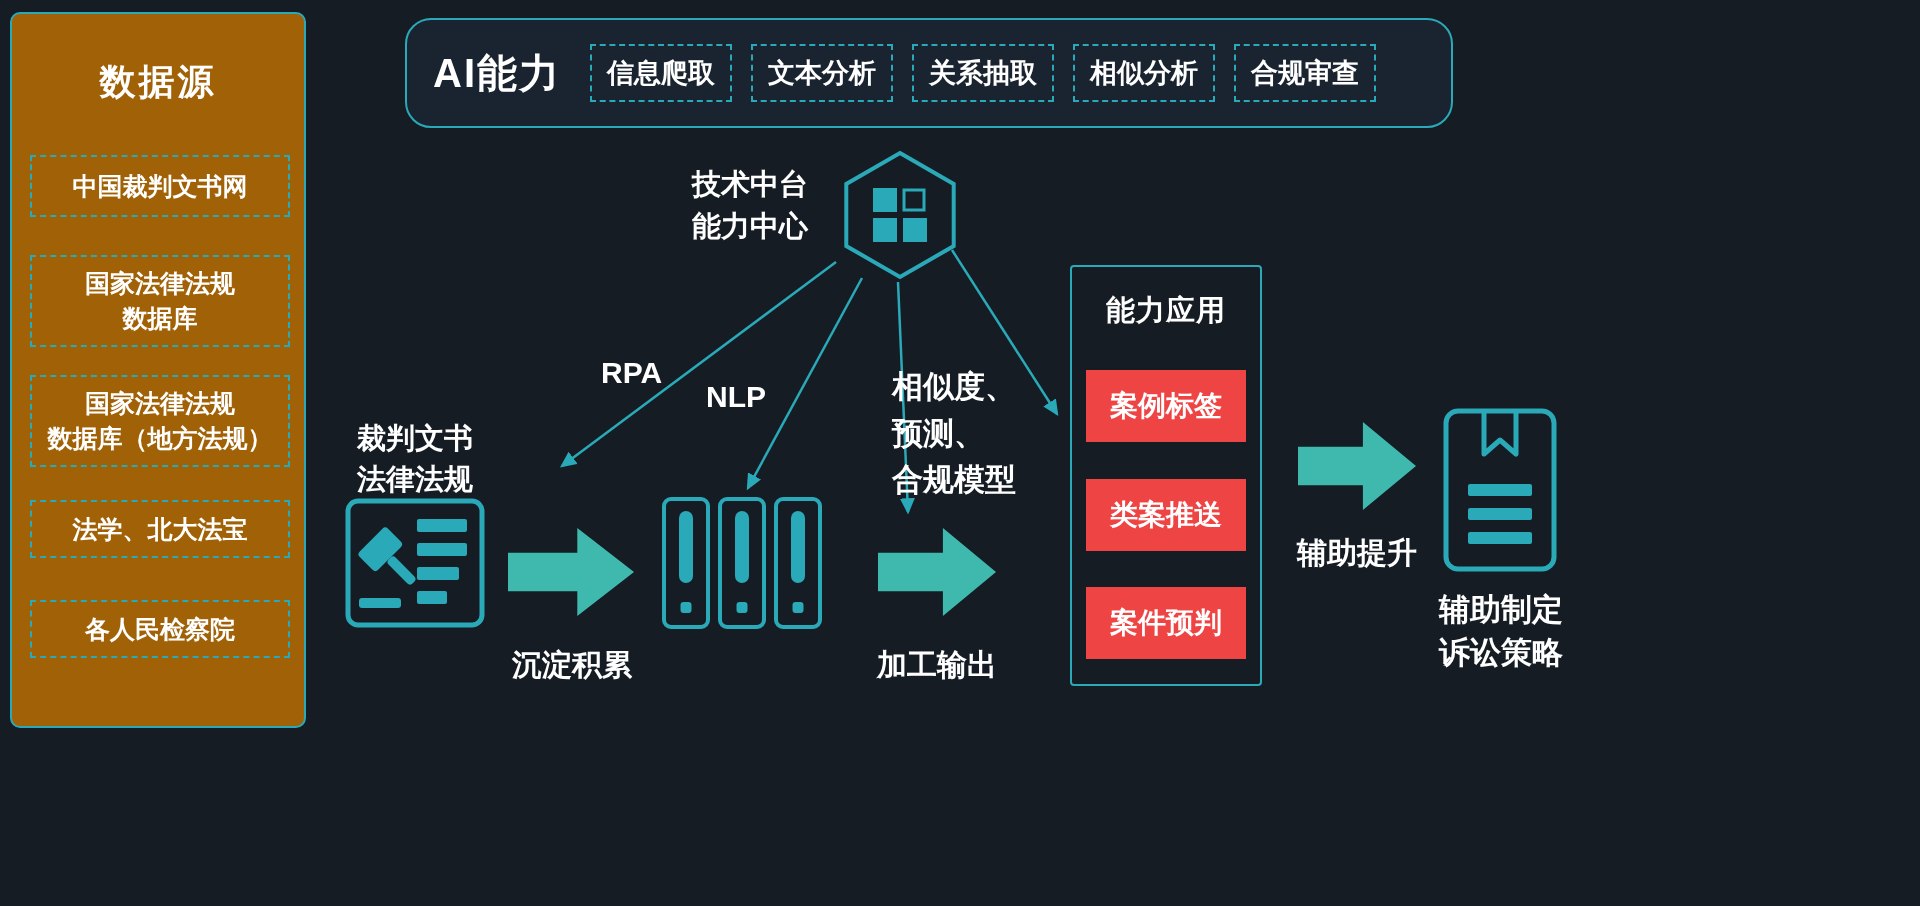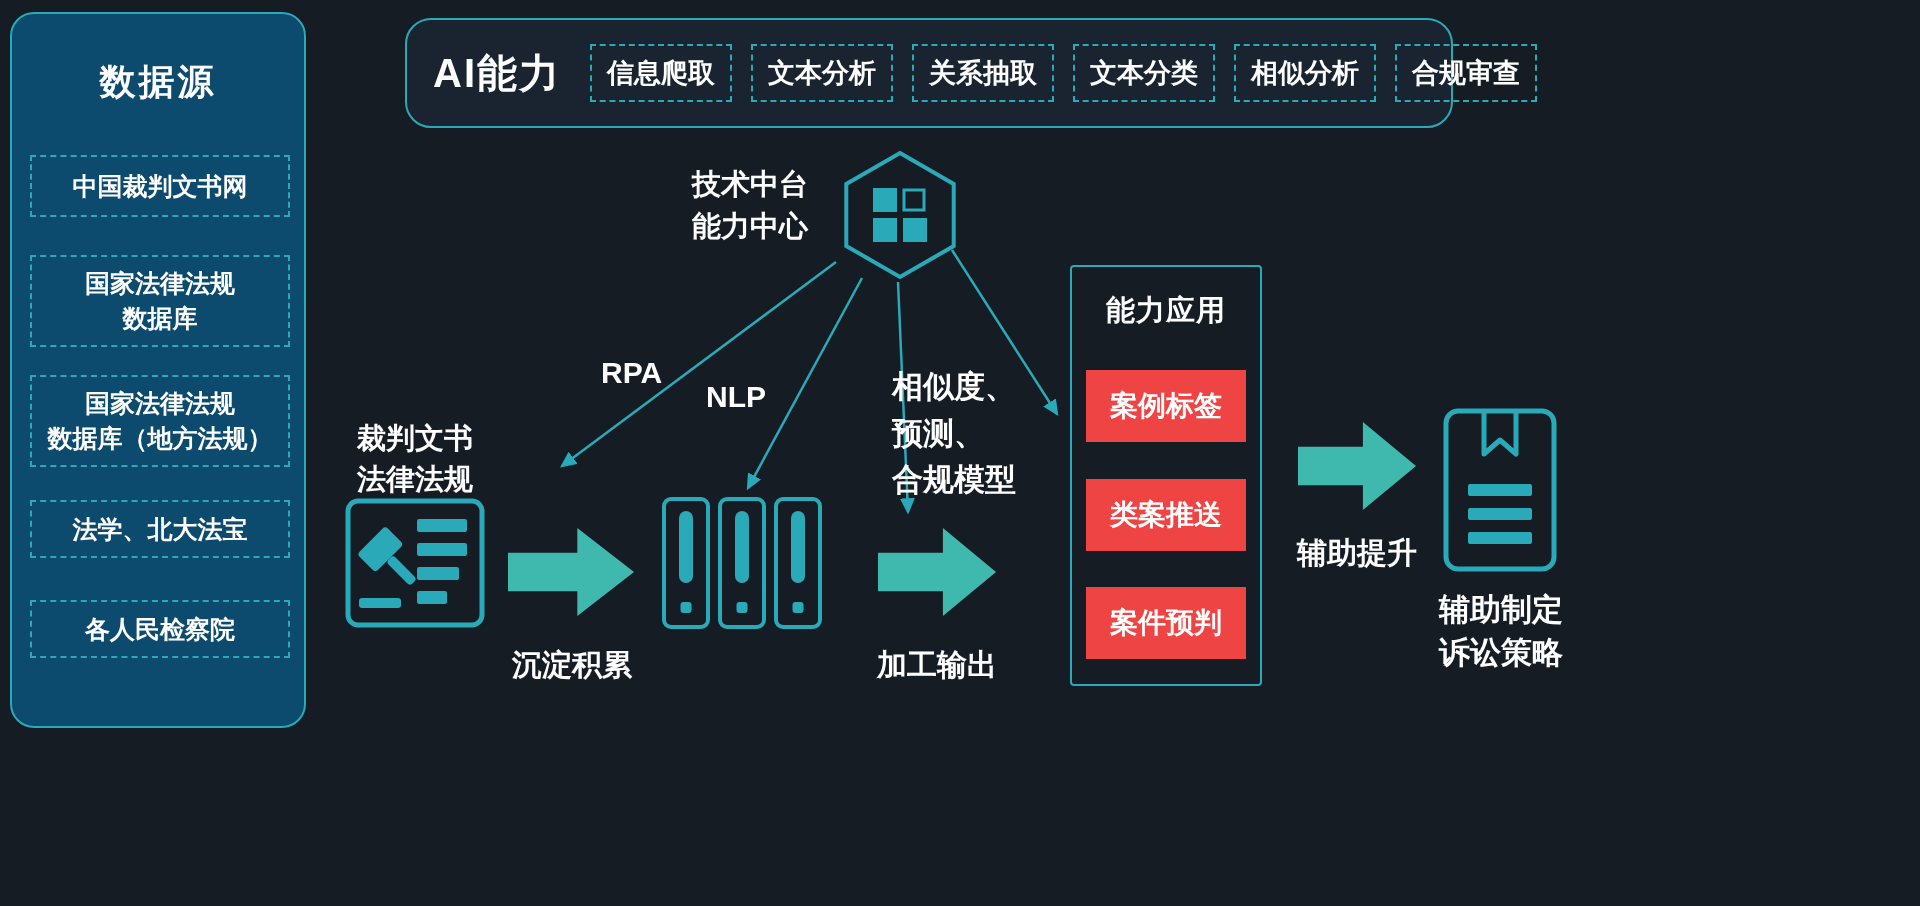--- a/index.html
+++ b/index.html
@@ -15,22 +15,22 @@
     background: #151c24;
     color: #ffffff;
     overflow: hidden;
   }
   .pre { white-space: pre-line; }
 
   
   .left-panel {
     position: absolute; left: 10px; top: 12px;
     width: 296px; height: 716px;
-    border: 2px solid #2aa9b8; border-radius: 24px;
-    background: #0c4a6e;
+    border: 2px solid #2aa9b8; border-radius: 10px;
+    background: #a16207;
   }
   .left-title {
     position: absolute; top: 44px; left: 0; width: 100%;
     text-align: center; font-size: 36px; font-weight: bold; letter-spacing: 3px;
   }
   .ds-box {
     position: absolute; left: 18px; width: 260px;
     border: 2px dashed #2aa9b8;
     display: flex; align-items: center; justify-content: center;
     text-align: center; font-size: 25px; font-weight: bold;
@@ -157,21 +157,20 @@
 数据库（地方法规）</div>
     <div class="ds-box ds-4 pre">法学、北大法宝</div>
     <div class="ds-box ds-5 pre">各人民检察院</div>
   </div>
 
   <div class="top-panel">
     <div class="ai-title">AI能力</div>
     <div class="ai-chip">信息爬取</div>
     <div class="ai-chip">文本分析</div>
     <div class="ai-chip">关系抽取</div>
-    <div class="ai-chip">文本分类</div>
     <div class="ai-chip">相似分析</div>
     <div class="ai-chip">合规审查</div>
   </div>
 
   <svg class="connector-layer" width="1920" height="906" viewBox="0 0 1920 906">
     <defs>
       <marker id="ah" markerWidth="7" markerHeight="6" refX="5.5" refY="3" orient="auto">
         <path d="M0,0 L6.5,3 L0,6 Z" fill="#2aa9b8"></path>
       </marker>
     </defs>

